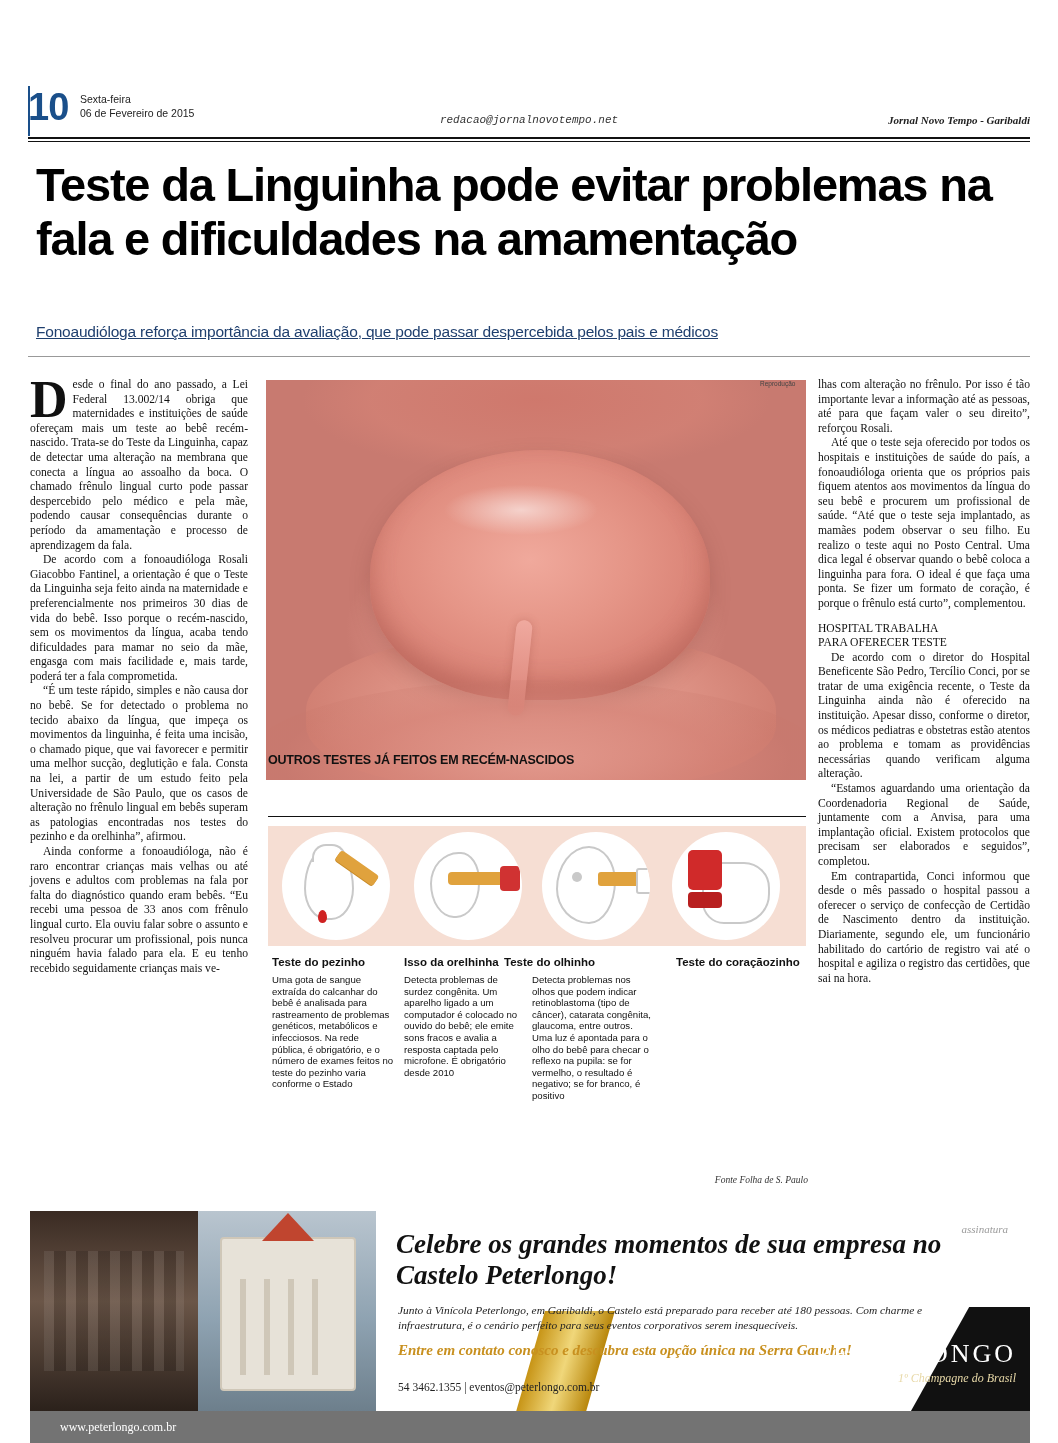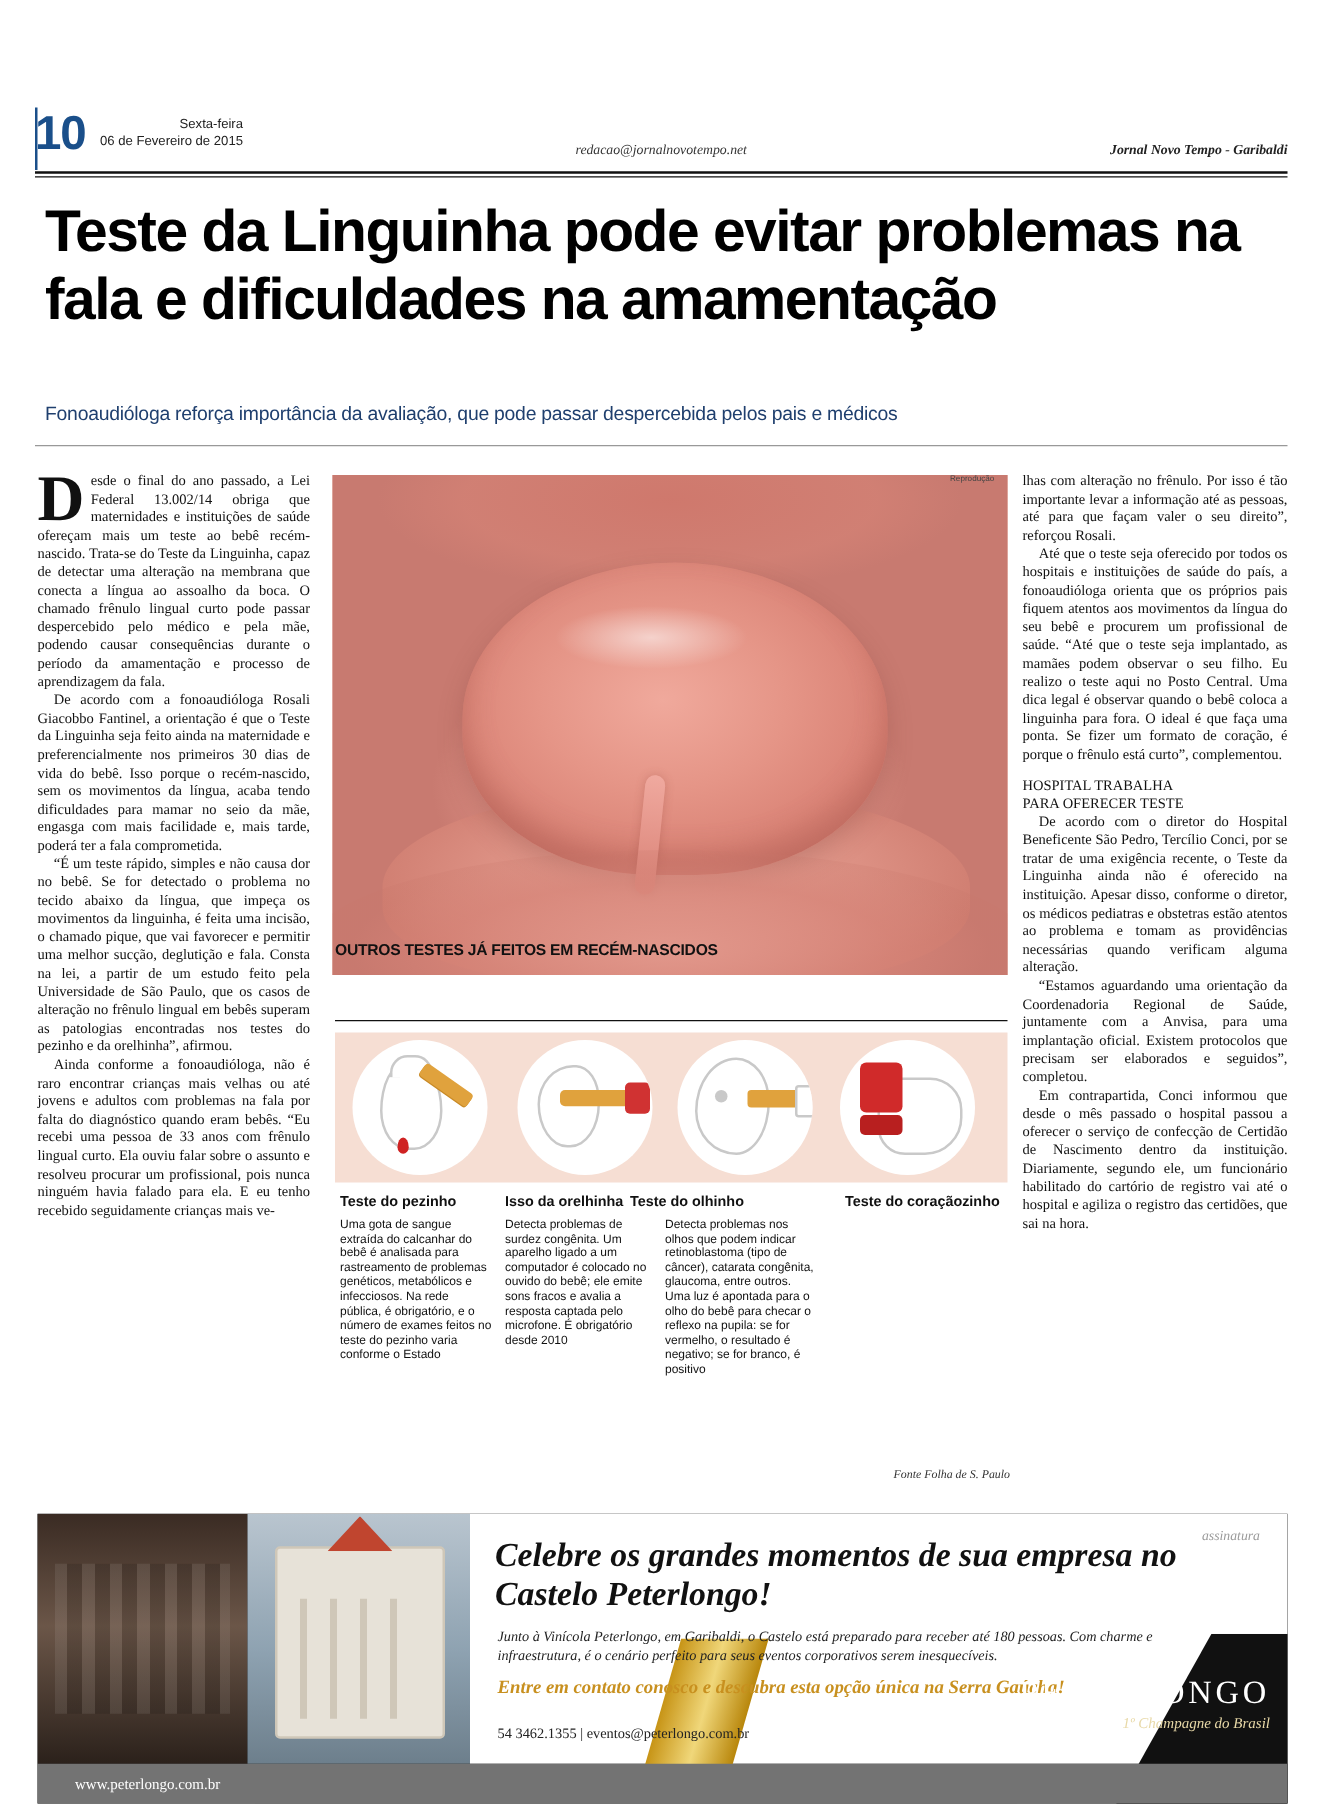--- a/index.html
+++ b/index.html
@@ -21,25 +21,25 @@
     position:absolute;left:28px;top:40px;width:1002px;height:50px;
   }
   .masthead .bigno{
     position:absolute;left:0;top:-2px;
     font-family:"Liberation Sans", sans-serif;
     font-weight:bold;font-size:38px;color:#1a4f8a;letter-spacing:-1px;
   }
   .masthead .dateblock{
     position:absolute;left:52px;top:4px;
     font-family:"Liberation Sans", sans-serif;
-    font-size:10.5px;color:#222;line-height:14px;text-align:right;
+    font-size:10.5px;color:#222;line-height:14px;
   }
   .masthead .email{
     position:absolute;left:0;right:0;top:26px;text-align:center;
-    font-family:Liberation Serif, serif;
+    font-family:Liberation Mono, monospace;
     font-size:11px;color:#333;font-style:italic;
   }
   .masthead .paper{
     position:absolute;right:0;top:26px;
     font-family:"Liberation Serif", serif;
     font-size:11px;color:#222;font-weight:bold;font-style:italic;
   }
   .rule-top{
     position:absolute;left:28px;top:89px;width:1002px;height:2px;background:#111;
   }
@@ -60,20 +60,21 @@
     line-height:54px;
     letter-spacing:-1.2px;
     color:#000;
   }
   .subhead{
     position:absolute;left:36px;top:275px;width:990px;
     font-family:"Liberation Sans", sans-serif;
     font-size:15.5px;
     color:#1f3f6e;
     letter-spacing:-0.2px;
+    text-decoration:underline;
   }
   .rule-sub{
     position:absolute;left:28px;top:308px;width:1002px;height:1px;background:#999;
   }
 
   
   .col{
     position:absolute;
     font-family:"Liberation Serif", serif;
     font-size:11.6px;

